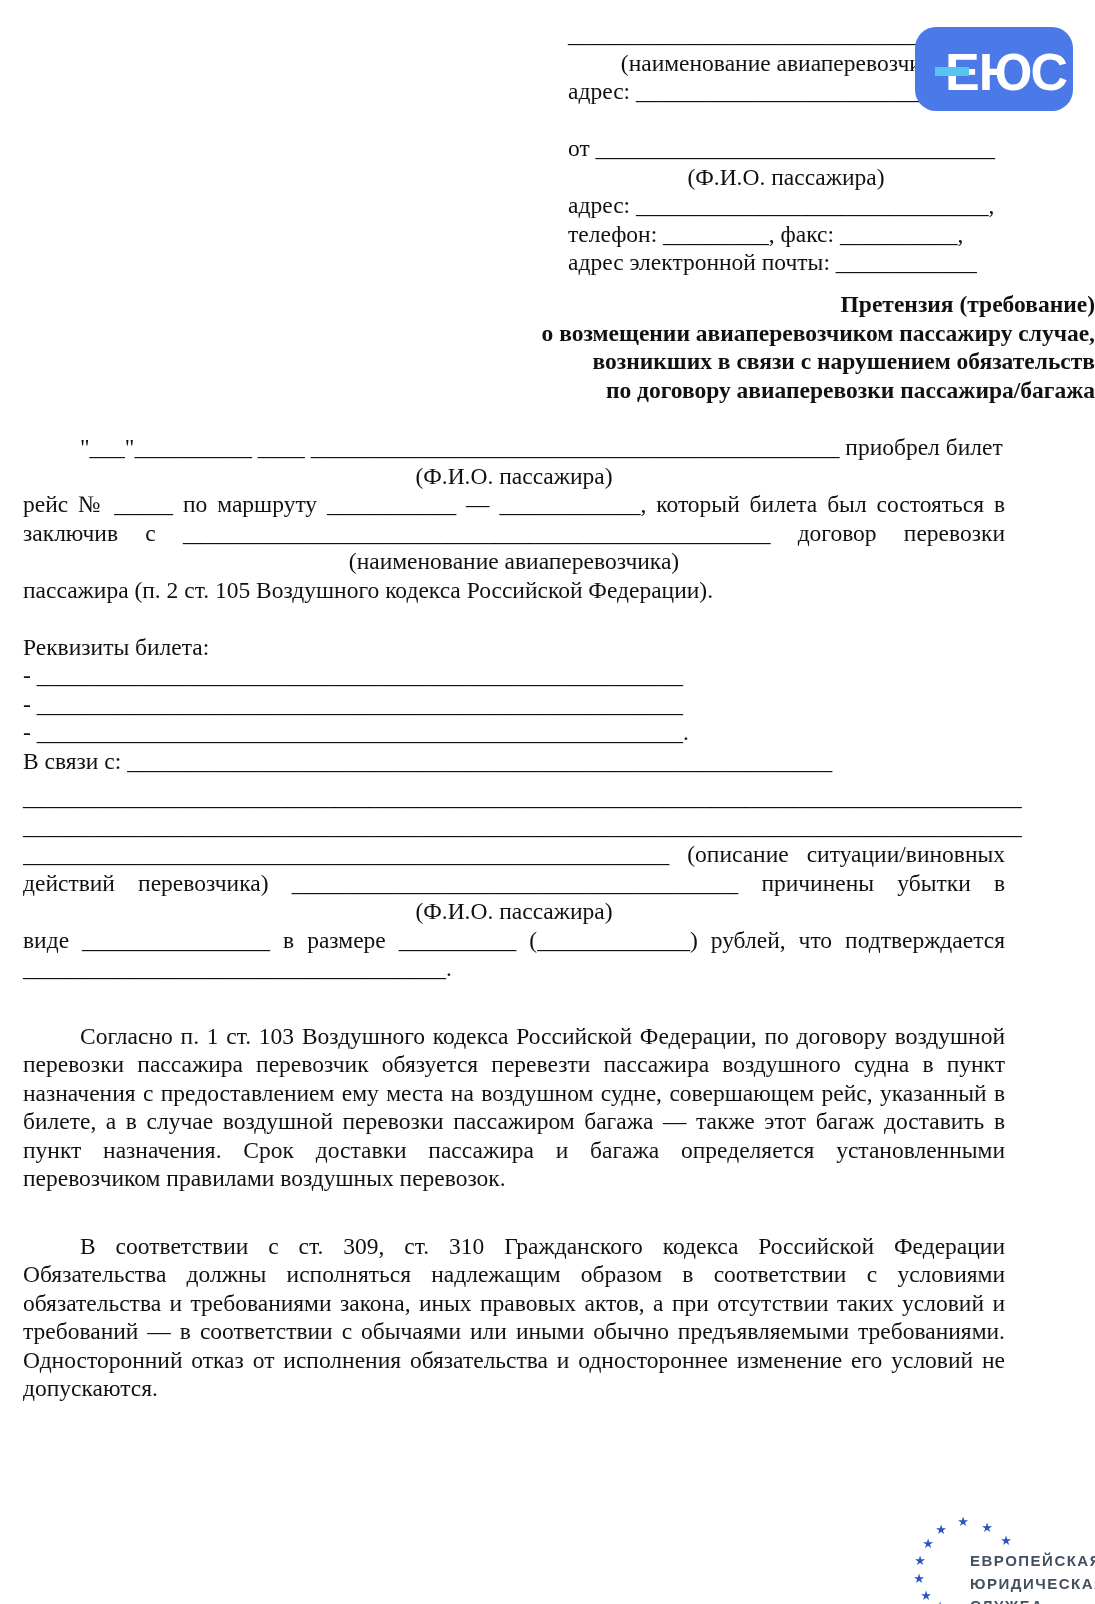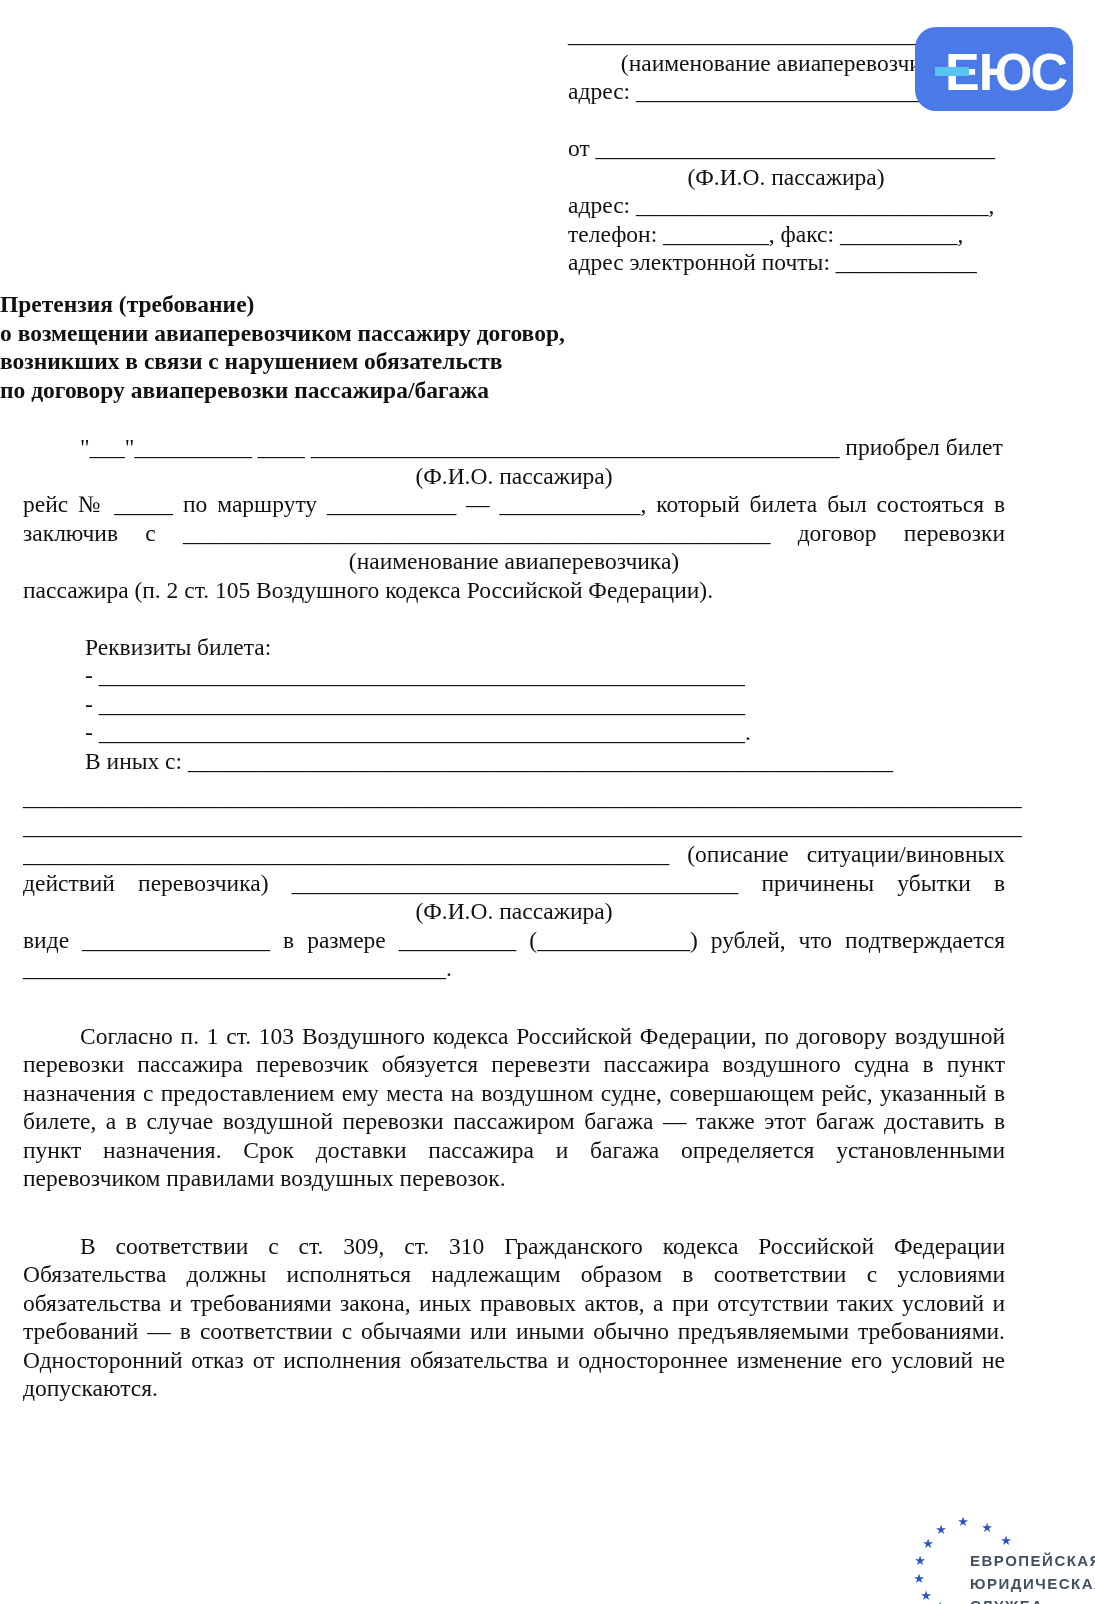--- a/index.html
+++ b/index.html
@@ -16,29 +16,29 @@
   
   .recipient{
     position:absolute;left:568px;top:20px;width:436px;
   }
   .recipient .row{white-space:nowrap;}
   .spacer{height:28.5px;}
   .center{text-align:center;white-space:nowrap;}
   
   .claim-title{
     position:absolute;left:0;top:290px;width:1095px;
-    text-align:left;font-weight:bold;line-height:28.7px;
+    text-align:right;font-weight:bold;line-height:28.7px;
   }
   
   .main{
     position:absolute;left:23px;top:433px;width:982px;
   }
   .jl{text-align:justify;text-align-last:justify;overflow:hidden;white-space:nowrap;}
   .ind{text-indent:57px;}
-  .req{margin-left:62px;margin-top:28.5px;}
+  .req{margin-top:28.5px;}
   .damages{margin-top:8px;}
   .legal{
     margin:39px 0 0 0;
     text-align:justify;
     text-indent:57px;
   }
   
   .eus-logo{position:absolute;left:915px;top:27px;width:158px;height:84px;}
   
   .footer-logo{position:absolute;left:898px;top:1487px;width:200px;height:117px;overflow:hidden;}
@@ -64,42 +64,42 @@
   <div class="eus-logo">
     <svg width="158" height="84" viewBox="0 0 158 84">
       <rect x="0" y="0" width="158" height="84" rx="21" fill="#4B79E8"></rect>
       <text x="30" y="63" font-family="Liberation Sans, sans-serif" font-size="52" font-weight="bold" letter-spacing="-1" fill="#ffffff">ЕЮС</text>
       <rect x="20" y="40" width="34" height="9" fill="#56C5F0"></rect>
     </svg>
   </div>
 
   <div class="claim-title">
     <div>Претензия (требование)</div>
-    <div>о возмещении авиаперевозчиком пассажиру договор,</div>
+    <div>о возмещении авиаперевозчиком пассажиру случае,</div>
     <div>возникших в связи с нарушением обязательств</div>
     <div>по договору авиаперевозки пассажира/багажа</div>
   </div>
 
   <div class="main">
 
     <div>
       <div class="jl ind">"___"__________ ____ _____________________________________________ приобрел билет на</div>
       <div class="center">(Ф.И.О. пассажира)</div>
       <div class="jl">рейс № _____ по маршруту ___________ — ____________, который билета был состояться в</div>
       <div class="jl">заключив с __________________________________________________ договор перевозки</div>
       <div class="center">(наименование авиаперевозчика)</div>
       <div>пассажира (п. 2 ст. 105 Воздушного кодекса Российской Федерации).</div>
     </div>
 
     <div class="req">
       <div>Реквизиты билета:</div>
       <div>- _______________________________________________________</div>
       <div>- _______________________________________________________</div>
       <div>- _______________________________________________________.</div>
-      <div>В иных с: ____________________________________________________________</div>
+      <div>В связи с: ____________________________________________________________</div>
     </div>
 
     <div class="damages">
       <div>_____________________________________________________________________________________</div>
       <div>_____________________________________________________________________________________</div>
       <div class="jl">_______________________________________________________ (описание ситуации/виновных</div>
       <div class="jl">действий перевозчика) ______________________________________ причинены убытки в</div>
       <div class="center">(Ф.И.О. пассажира)</div>
       <div class="jl">виде ________________ в размере __________ (_____________) рублей, что подтверждается</div>
       <div>____________________________________.</div>

